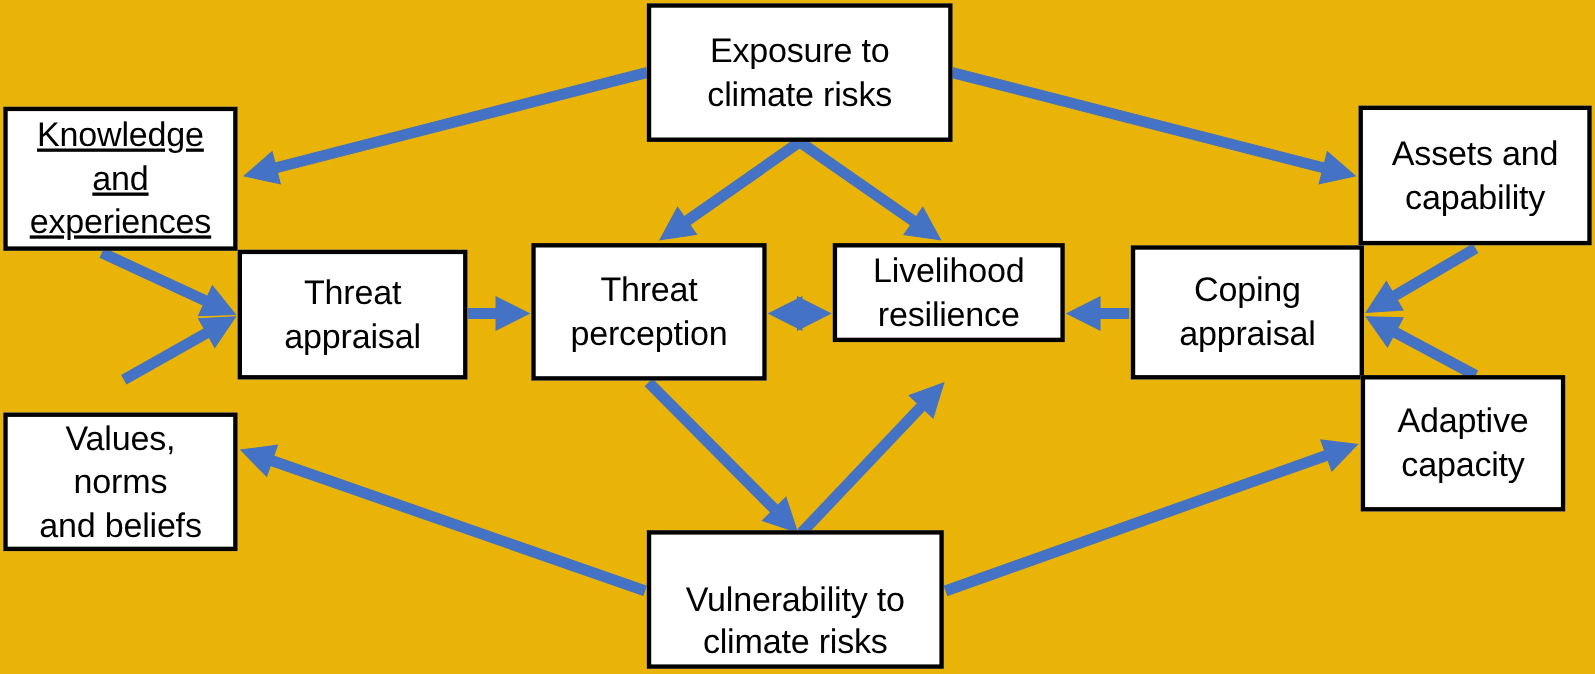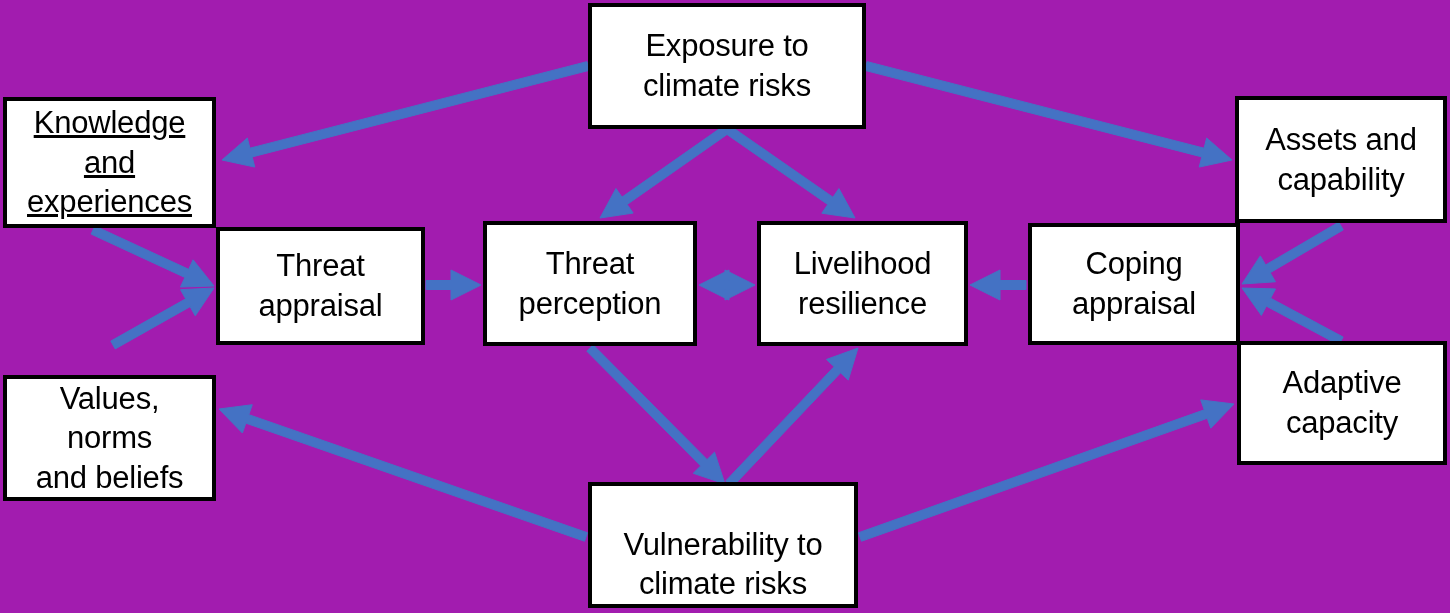--- a/index.html
+++ b/index.html
@@ -7,21 +7,21 @@
     padding: 0;
     background: #ffffff;
   }
   body {
     font-family: "Liberation Sans", sans-serif;
   }
   #diagram-canvas {
     position: relative;
     width: 1450px;
     height: 613px;
-    background: #a21caf;
+    background: #eab308;
     overflow: hidden;
   }
   #arrow-layer {
     position: absolute;
     left: 0;
     top: 0;
     width: 1450px;
     height: 613px;
   }
   .node-box {
@@ -83,33 +83,33 @@
 capability</span>
   </div>
   <div class="node-box" style="left: 216px; top: 227px; width: 209px; height: 118px; border-color: rgb(0, 0, 0); background: rgb(255, 255, 255);">
     <span class="node-label">Threat
 appraisal</span>
   </div>
   <div class="node-box" style="left: 483px; top: 221px; width: 214px; height: 125px; border-color: rgb(0, 0, 0); background: rgb(255, 255, 255);">
     <span class="node-label">Threat
 perception</span>
   </div>
-  <div class="node-box" style="left: 757px; top: 221px; width: 211px; height: 125px; border-color: rgb(0, 0, 0); background: rgb(255, 255, 255);">
+  <div class="node-box" style="left: 757px; top: 221px; width: 211px; height: 90px; border-color: rgb(0, 0, 0); background: rgb(255, 255, 255);">
     <span class="node-label">Livelihood
 resilience</span>
   </div>
   <div class="node-box" style="left: 1028px; top: 223px; width: 212px; height: 122px; border-color: rgb(0, 0, 0); background: rgb(255, 255, 255);">
     <span class="node-label">Coping
 appraisal</span>
   </div>
   <div class="node-box" style="left: 3px; top: 344px; width: 213px; height: 126px; border-color: rgb(0, 0, 0); background: rgb(255, 255, 255); margin-top: 31px;">
     <span class="node-label">Values, norms
 and beliefs</span>
   </div>
-  <div class="node-box" style="left: 1237px; top: 341px; width: 210px; height: 124px; border-color: rgb(0, 0, 0); background: rgb(255, 255, 255); justify-content: center;">
+  <div class="node-box" style="left: 1237px; top: 341px; width: 186px; height: 124px; border-color: rgb(0, 0, 0); background: rgb(255, 255, 255); justify-content: center;">
     <span class="node-label">Adaptive
 capacity</span>
   </div>
   <div class="node-box" style="left: 588px; top: 482px; width: 270px; height: 126px; border-color: rgb(0, 0, 0); background: rgb(255, 255, 255); align-items: flex-end;">
     <span class="node-label">Vulnerability to
 climate risks</span>
   </div>
 
 </div>
 

